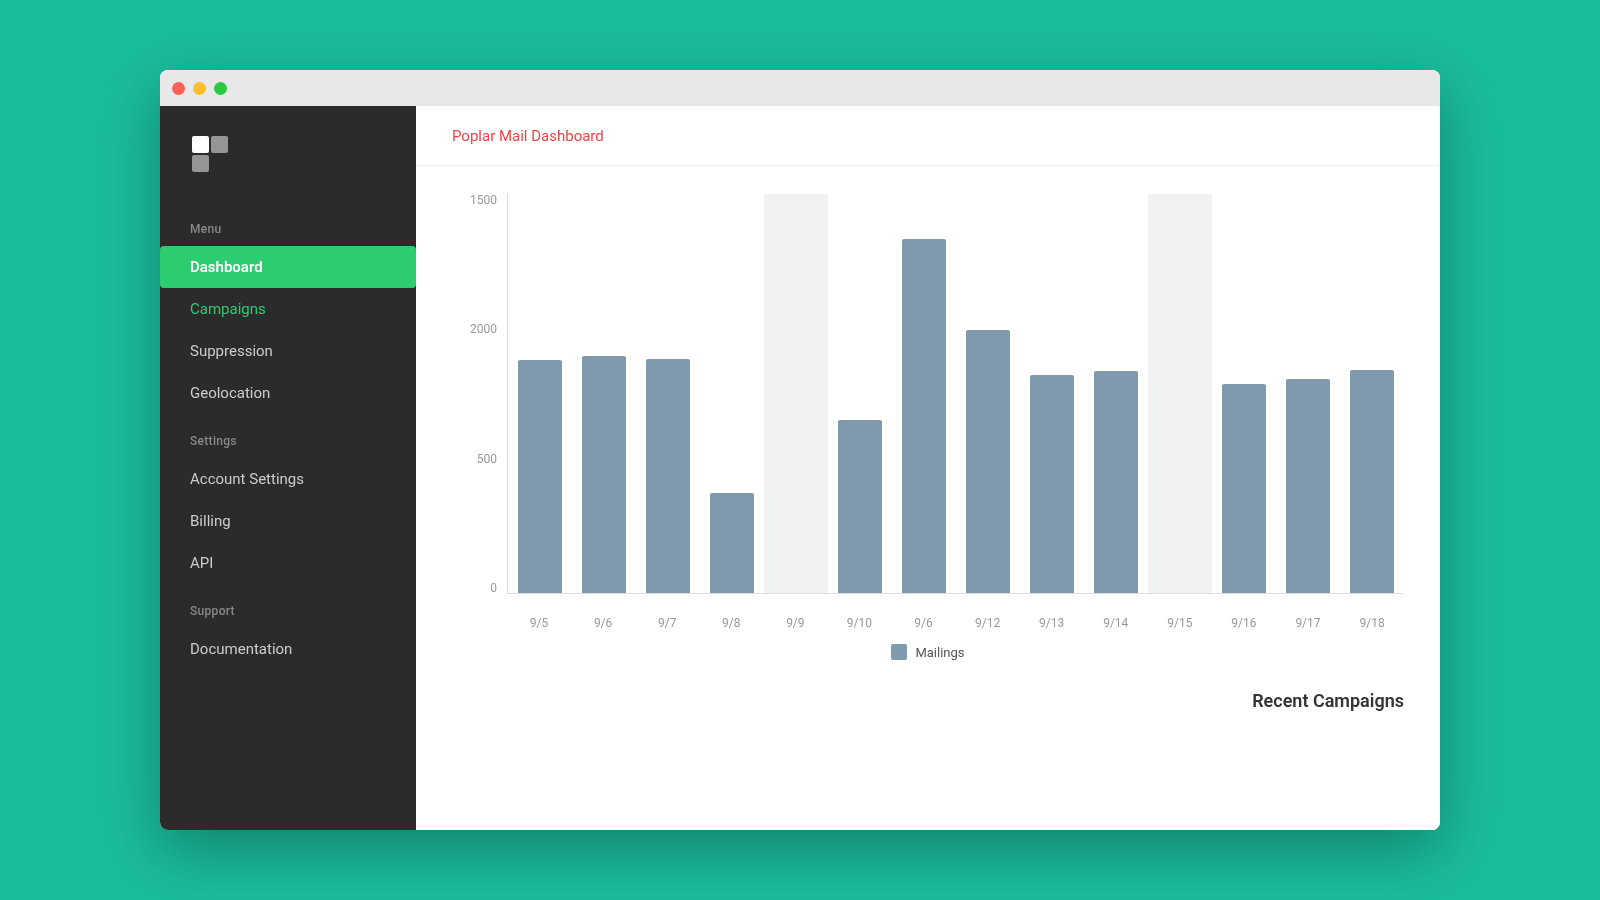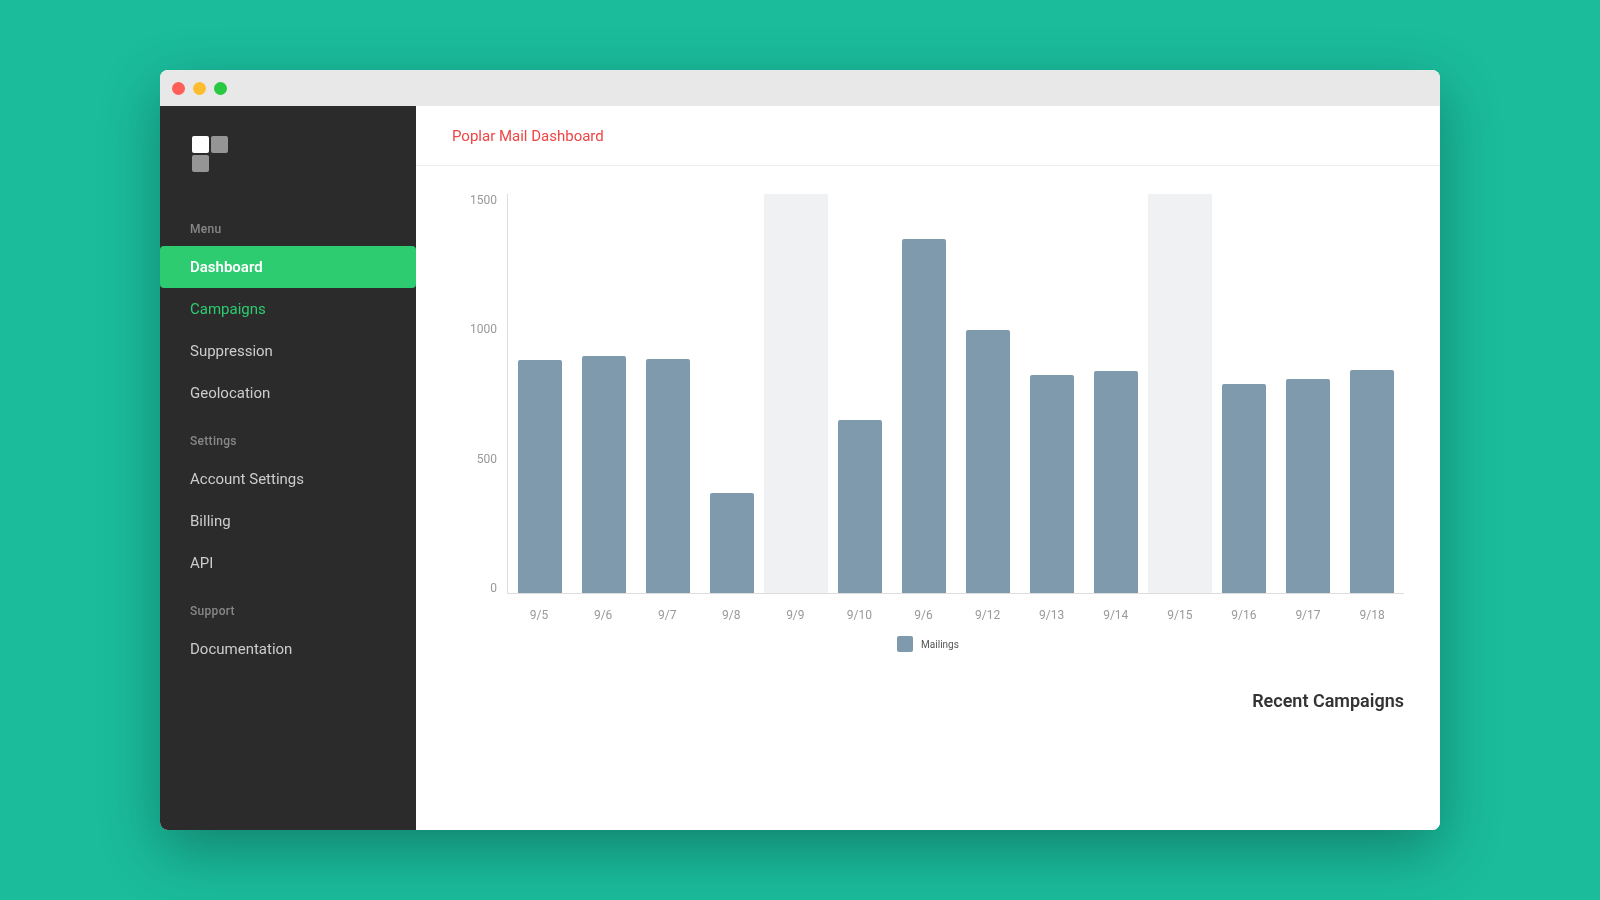--- a/index.html
+++ b/index.html
@@ -151,37 +151,37 @@
     }
     .x-labels-row {
       flex: 1;
       display: flex;
     }
     .x-label {
       flex: 1;
       text-align: center;
       font-size: 12px;
       color: #999;
-      padding-top: 14px;
+      padding-top: 22px;
     }
     .chart-legend {
       display: flex;
       justify-content: center;
       align-items: center;
       gap: 8px;
       margin-top: 14px;
     }
     .legend-swatch {
       width: 16px;
       height: 16px;
       background: #7f9aac;
       border-radius: 2px;
     }
     .legend-label {
-      font-size: 10px;
+      font-size: 13px;
       color: #555;
     }
     .recent-campaigns-section {
       padding: 16px 36px 28px;
     }
     .section-title {
       font-size: 18px;
       font-weight: 600;
       color: #333;
       text-align: right;
@@ -248,21 +248,21 @@
       <div class="main-header">
         <span class="main-header-title">Poplar Mail Dashboard</span>
       </div>
 
       <div class="chart-section">
         <div class="chart-container">
           <div class="chart-area">
 
             <div class="y-axis">
               <span class="y-label">1500</span>
-              <span class="y-label">1000</span>
+              <span class="y-label">2000</span>
               <span class="y-label">500</span>
               <span class="y-label">0</span>
             </div>
 
             <div class="bars-area">
               <div class="bars-inner" id="bars-inner">
               <div class="bar-group">
                     <div class="bar" style="height: 58.3333%;"></div>
                   </div>
                   <div class="bar-group">

